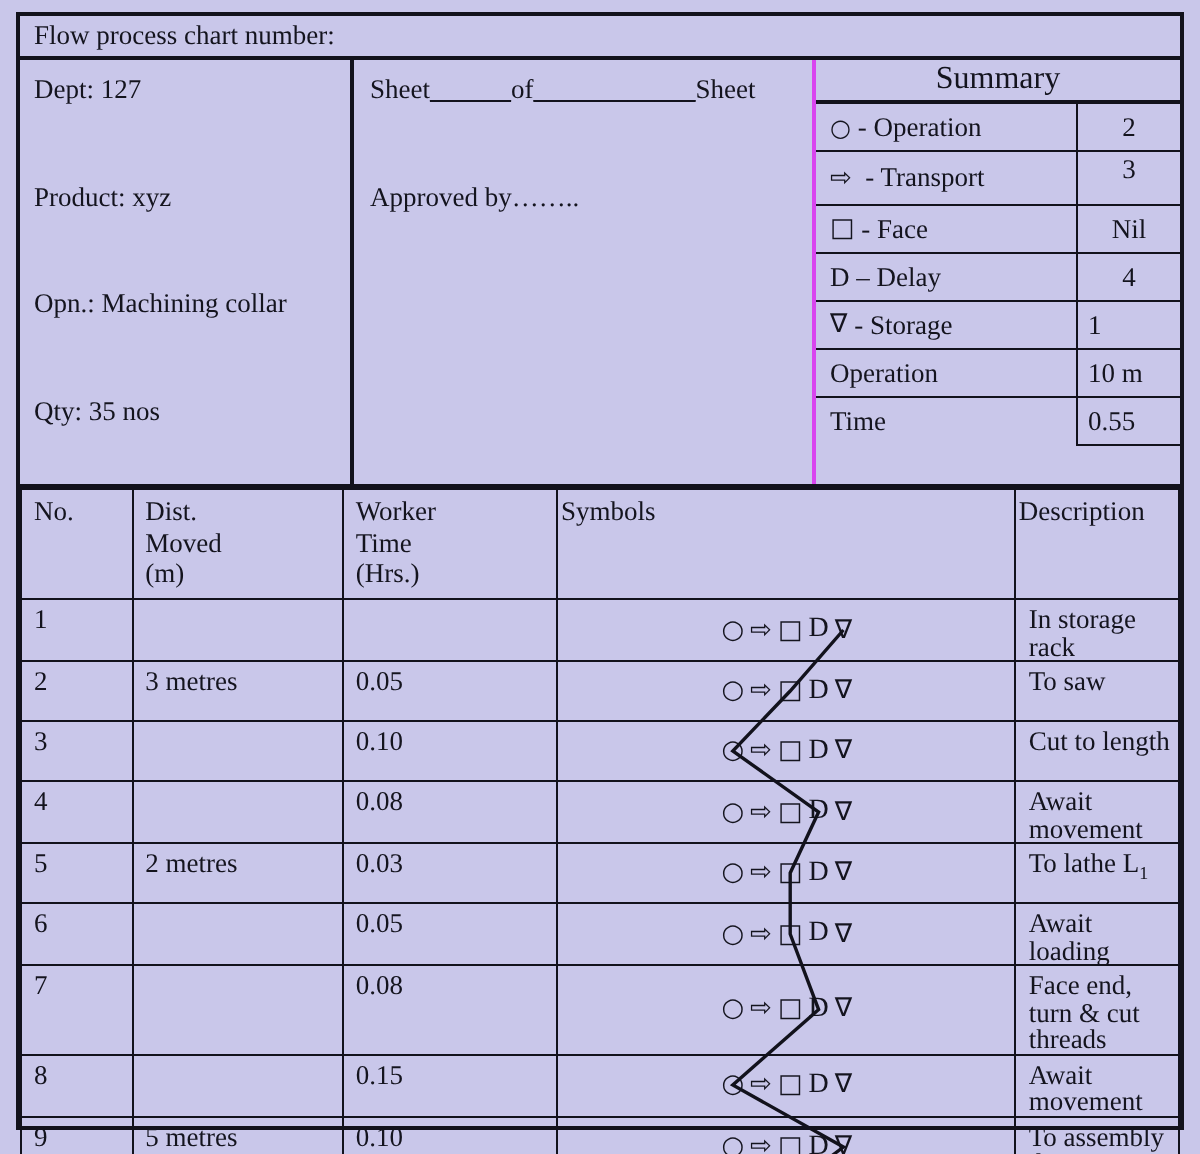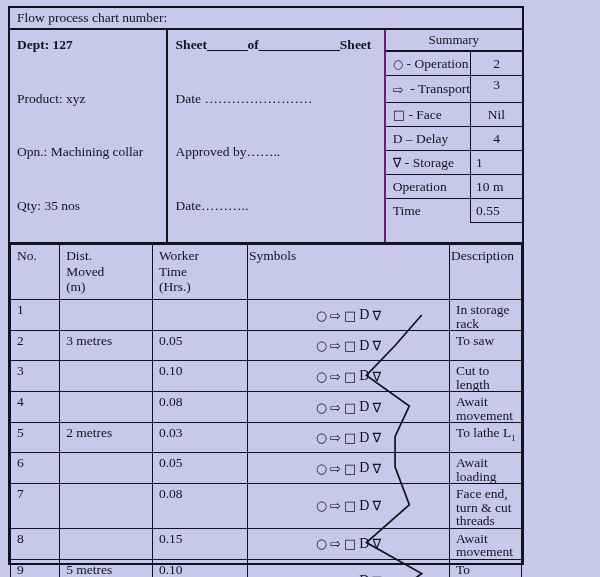--- a/index.html
+++ b/index.html
@@ -8,21 +8,21 @@
   }
   body {
     width: 600px; height: 577px;
     font-family: "Liberation Serif", serif;
     color: #14141e;
     overflow: hidden;
   }
   #sheet {
     position: absolute;
     left: 8px; top: 6px;
-    width: 516px; height: 559px;
+    width: 584px; height: 559px;
     box-sizing: border-box;
     border: 2px solid #12121c;
     background: #c9c7ea;
   }
   
   .title-row {
     height: 22px;
     box-sizing: border-box;
     border-bottom: 2px solid #12121c;
     display: flex;
@@ -39,43 +39,43 @@
   }
   .panel-dept {
     width: 167px;
     box-sizing: border-box;
     border-right: 2px solid #12121c;
     padding: 6px 0 0 7px;
   }
   .panel-sheet {
     width: 231px;
     box-sizing: border-box;
-    border-right: 2px solid #701a75;
+    border-right: 2px solid #d946ef;
     padding: 6px 4px 0 8px;
   }
   .panel-summary {
     flex: 1;
     box-sizing: border-box;
   }
   .field {
     font-size: 13.5px;
     line-height: 1;
     margin-bottom: 22px;
     white-space: nowrap;
     margin-top: 40px;
   }
-  .field.f1 { margin-top: 2px; font-weight: bold; }
+  .field.f1 { margin-top: 2px; }
   .ul { text-decoration: underline; letter-spacing: 0px; }
   
   .sum-title {
     height: 22px;
     box-sizing: border-box;
     border-bottom: 2px solid #12121c;
     display: flex; align-items: center; justify-content: center;
-    font-size: 13px;
+    font-size: 16px;
   }
   .sum-row {
     display: flex;
     height: 24px;
     box-sizing: border-box;
     border-bottom: 1.6px solid #12121c;
     font-size: 13.5px;
   }
   .sum-row.tall { height: 27px; }
   .sum-lab {
@@ -163,23 +163,21 @@
 
     <div class="panel-dept">
       <div class="field f1">Dept: 127</div>
       <div class="field">Product: xyz</div>
       <div class="field">Opn.: Machining collar</div>
       <div class="field">Qty: 35 nos</div>
     </div>
 
     <div class="panel-sheet">
       <div class="field f1"><span>Sheet</span><span class="ul">______</span><span>of</span><span class="ul">____________</span><span>Sheet</span></div>
-      <div class="field">Date ……………………</div>
       <div class="field">Approved by……..</div>
-      <div class="field">Date………..</div>
     </div>
 
     <div class="panel-summary">
       <div class="sum-title">Summary</div>
 
       <div class="sum-row">
         <div class="sum-lab"><span class="glyph">○</span>&nbsp;<span>- Operation</span></div>
         <div class="sum-val">2</div>
       </div>
 

